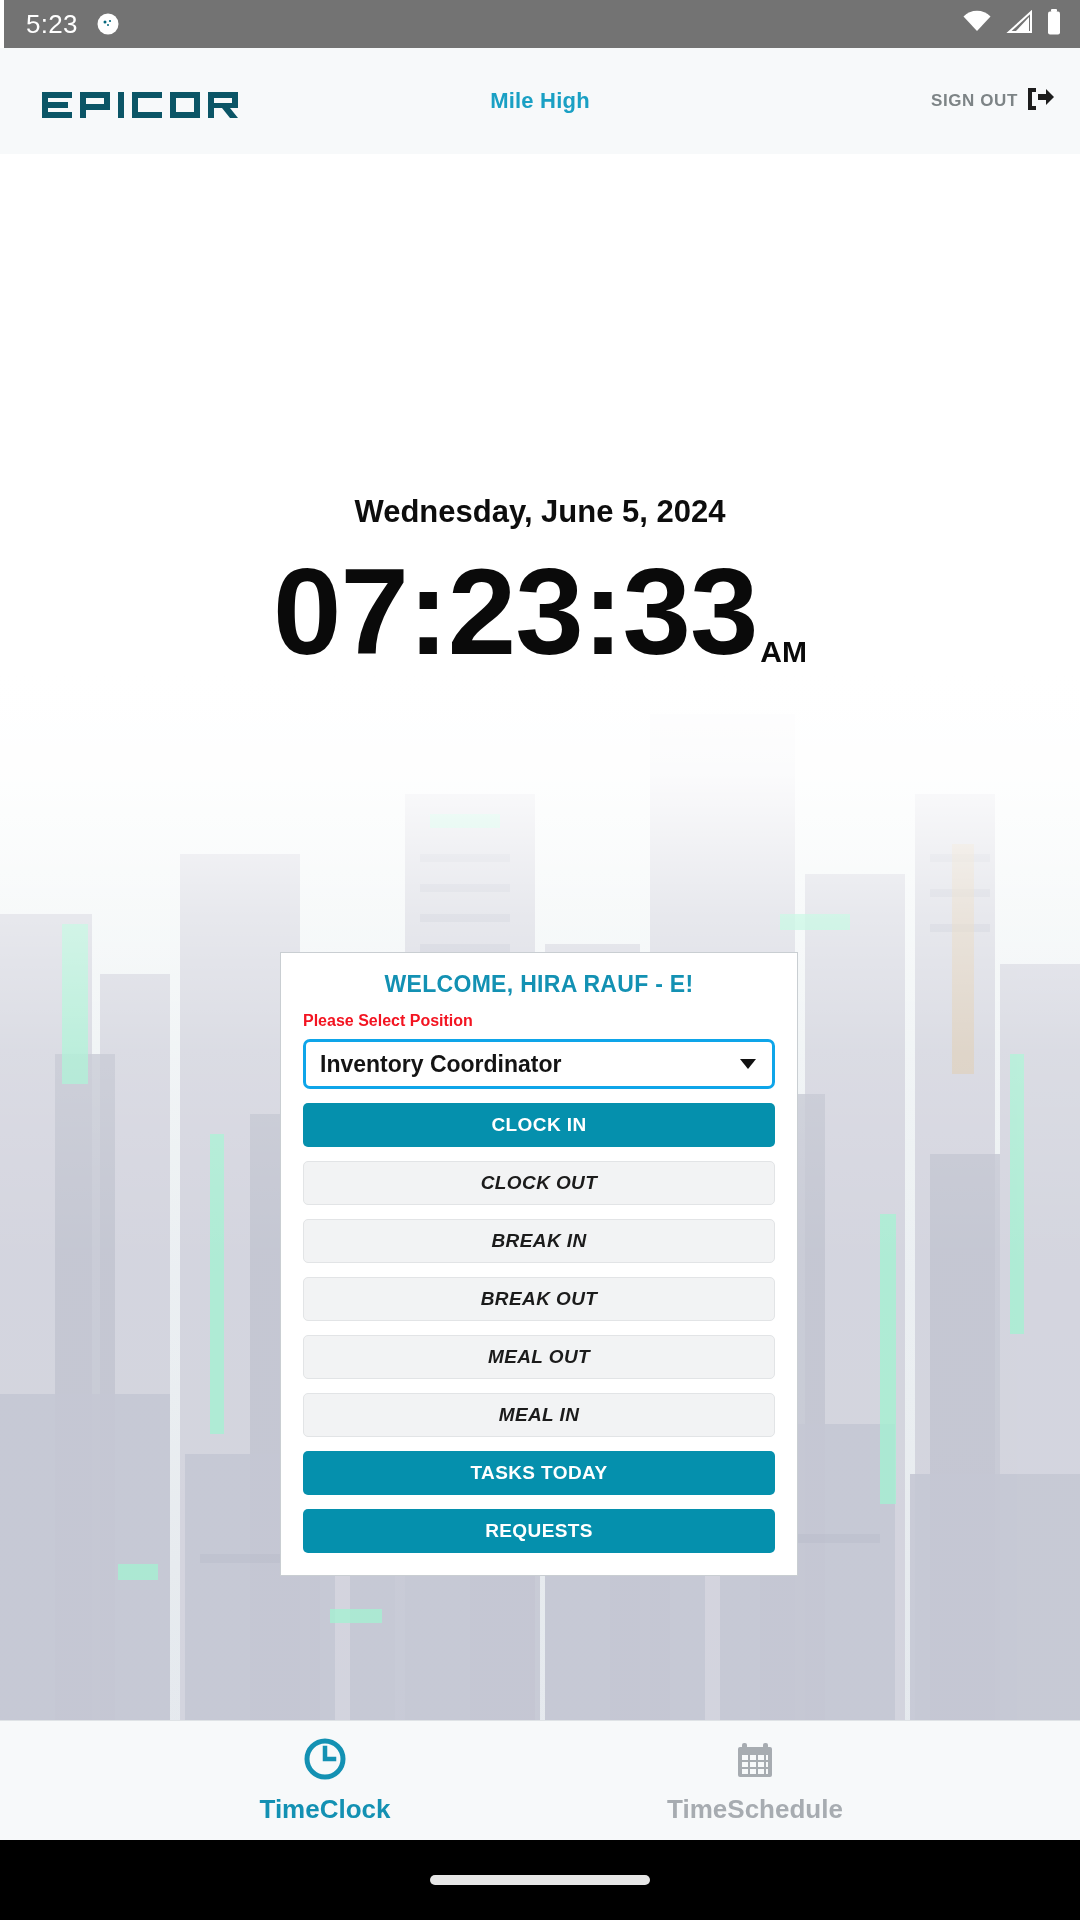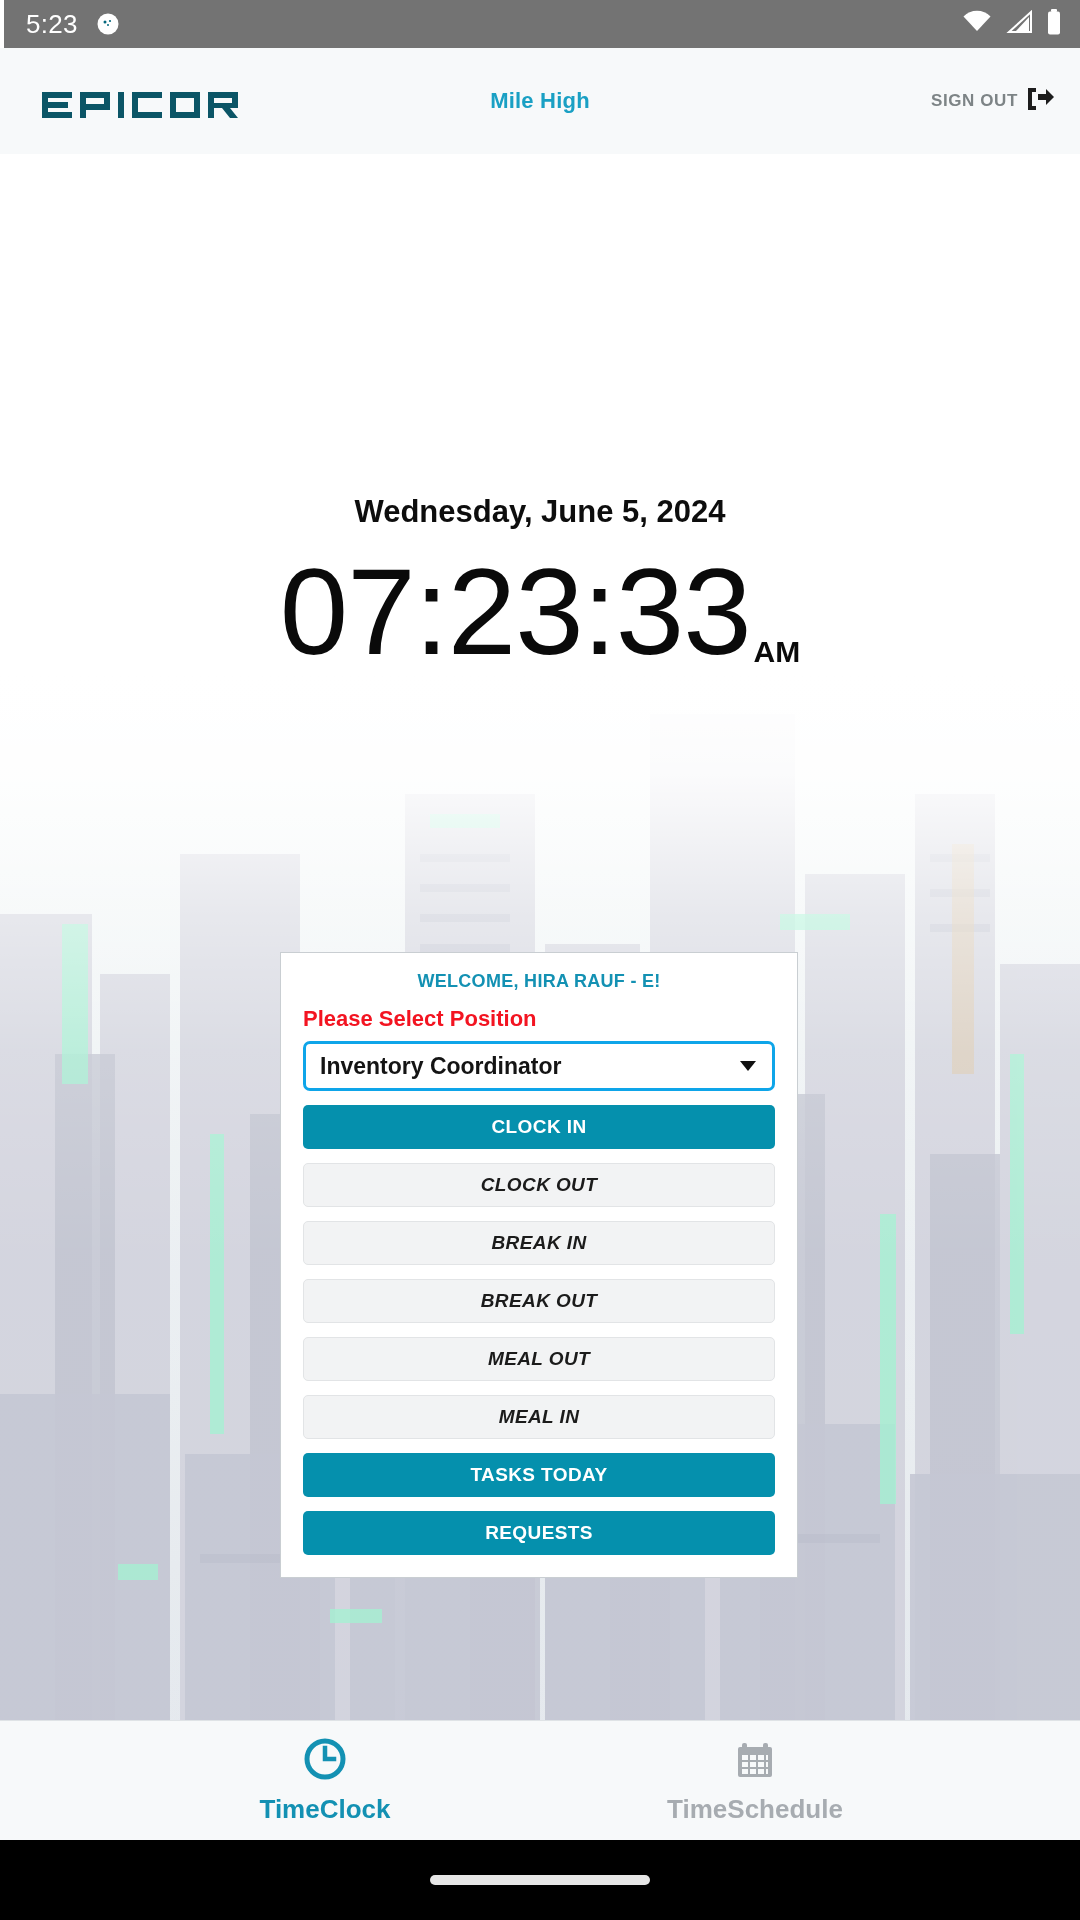--- a/index.html
+++ b/index.html
@@ -69,42 +69,42 @@
     text-align:center; z-index:5;
   }
   .date-line{
     font-size:31px; font-weight:700; color:#0d0d0d; letter-spacing:0px;
   }
   .time-line{
     margin-top:20px;
     display:flex; align-items:flex-end; justify-content:center;
   }
   .time-main{
-    font-size:123px; font-weight:400; color:#0a0a0a;
+    font-size:123px; font-weight:700; color:#0a0a0a;
     line-height:1; letter-spacing:-1px;
   }
   .time-ampm{
     font-size:30px; font-weight:700; color:#0a0a0a;
     line-height:1; margin-bottom:6px; margin-left:3px;
   }
 
   
   .card{
     position:absolute; left:280px; top:798px; width:518px;
     background:#ffffff;
     border:1px solid #c9ced2;
     z-index:6;
     padding:18px 22px 22px 22px;
   }
   .welcome{
-    text-align:center; color:#1391B3; font-size:18px; font-weight:700;
+    text-align:center; color:#1391B3; font-size:23px; font-weight:700;
     letter-spacing:.3px; margin-bottom:14px;
   }
   .select-label{
-    color:#f31421; font-size:22px; font-weight:700; margin-bottom:9px;
+    color:#f31421; font-size:16px; font-weight:700; margin-bottom:9px;
   }
   .position-select{
     width:100%; height:50px;
     background:#ffffff;
     border:3px solid #0ea5e9; border-radius:7px;
     display:flex; align-items:center; justify-content:space-between;
     padding:0 14px;
     margin-bottom:14px;
   }
   .position-value{ font-size:23px; font-weight:700; color:#141414; }

